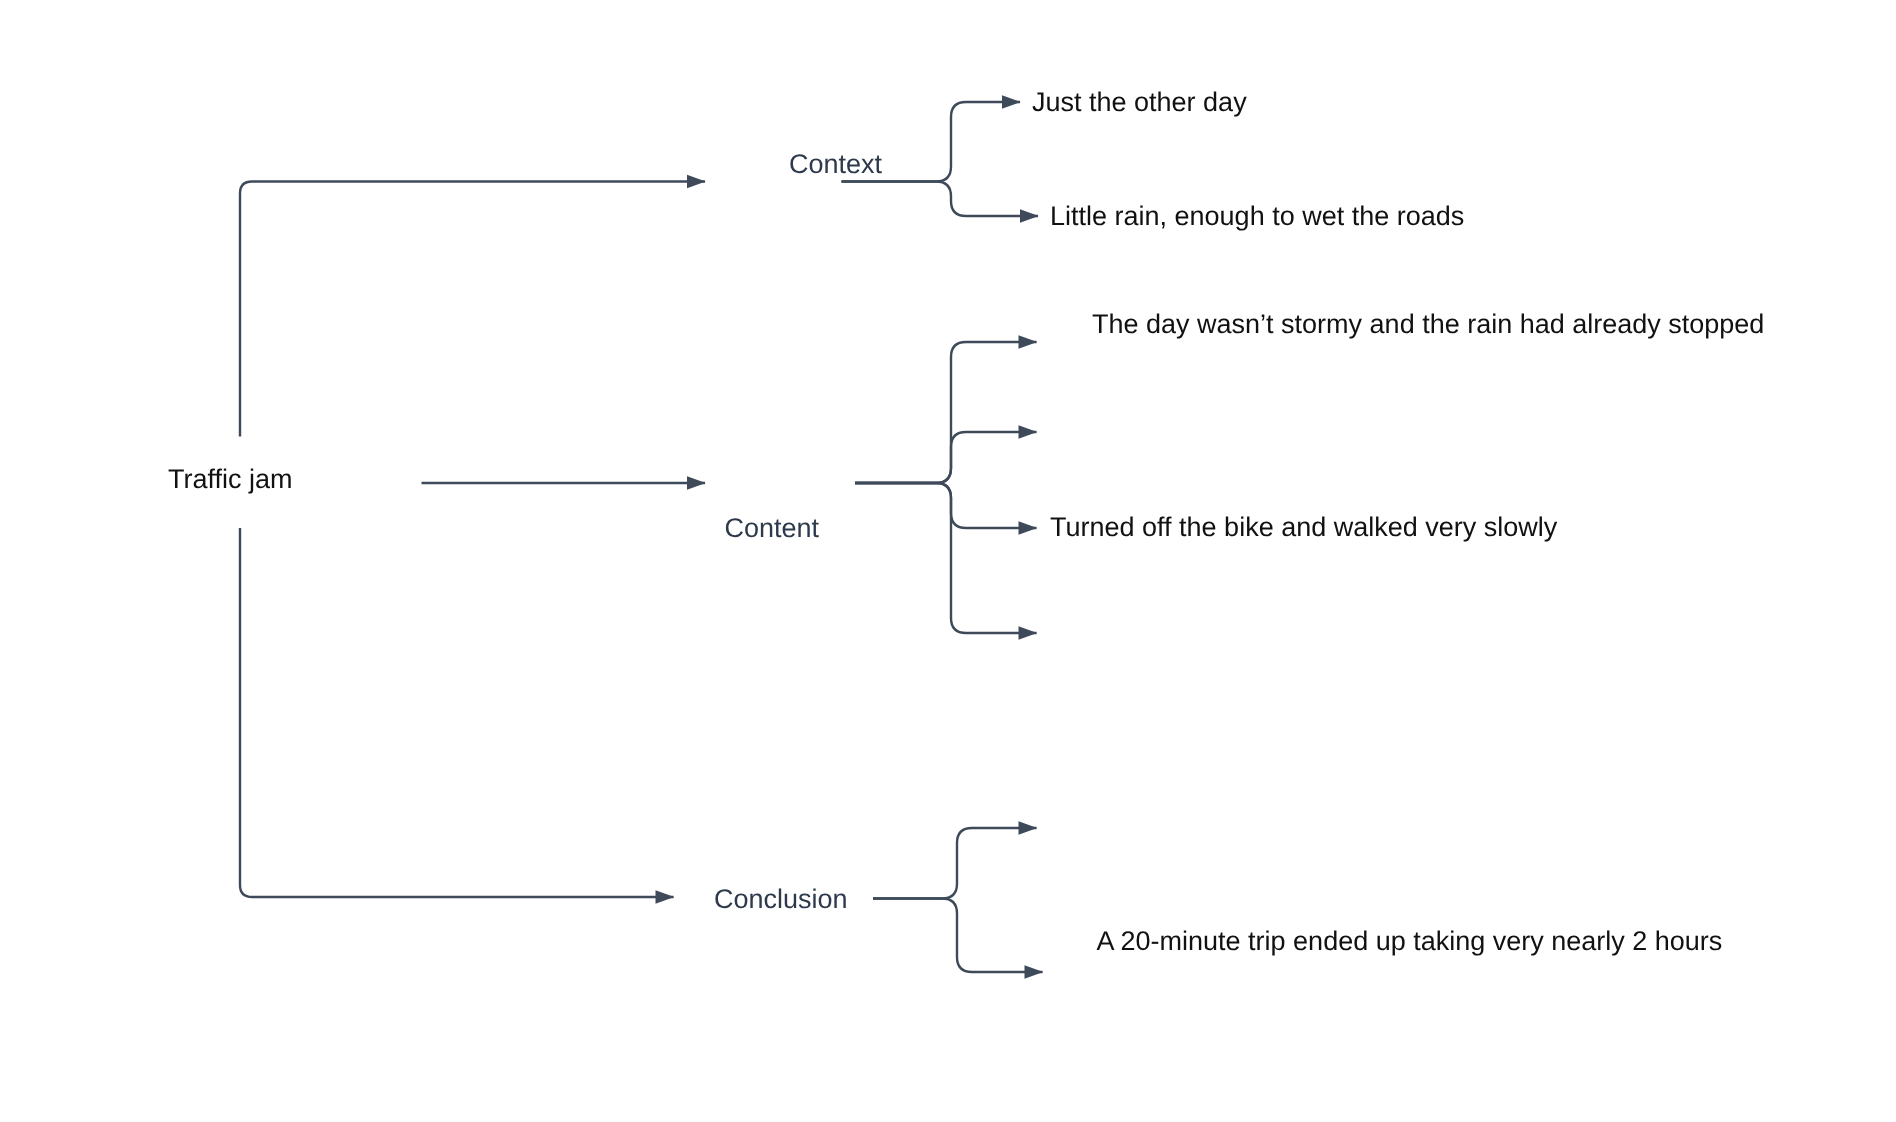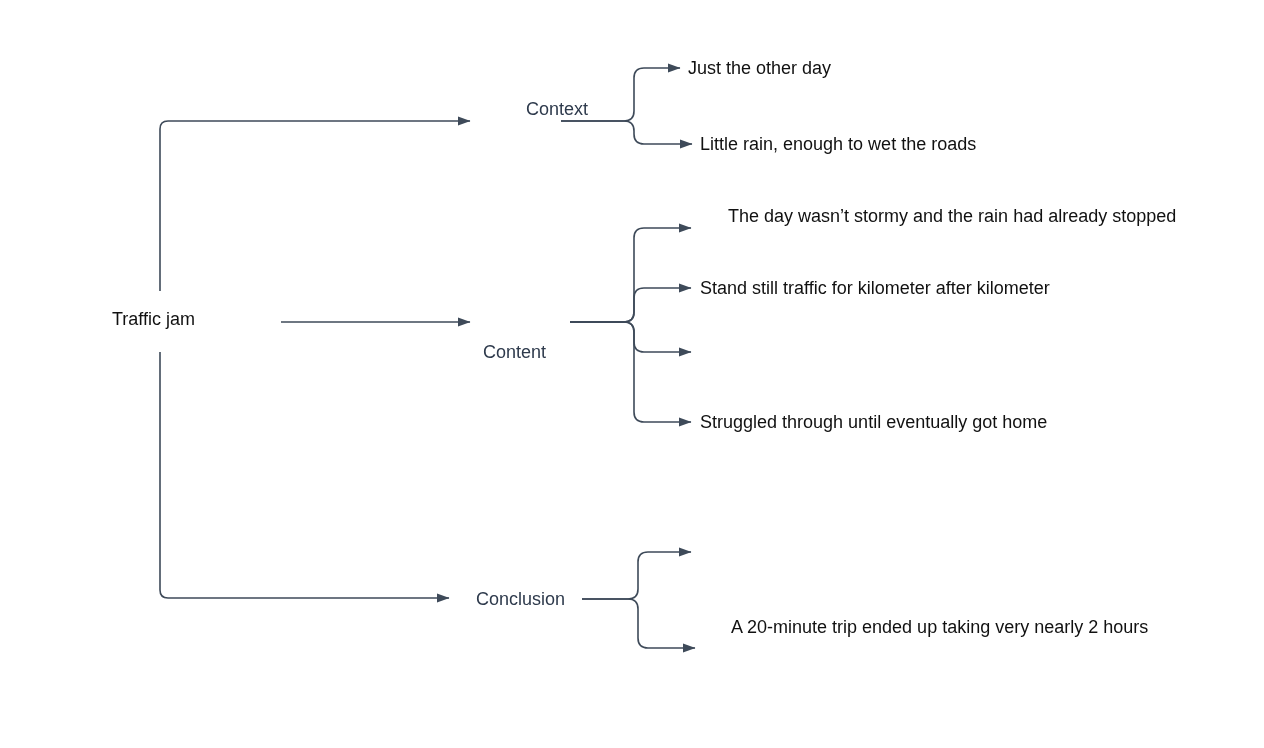--- a/index.html
+++ b/index.html
@@ -67,18 +67,17 @@
   <div class="node" style="left:112px; top:306px;">Traffic jam</div>
 
   <div class="node branch-label" style="left:483px; top:96px;margin-left:43px;">Context</div>
   <div class="node branch-label" style="left:483px; top:309px;margin-top:30px;">Content</div>
   <div class="node branch-label" style="left:476px; top:586px;">Conclusion</div>
 
   <div class="node" style="left:688px; top:55px;">Just the other day</div>
   <div class="node" style="left:700px; top:131px;">Little rain, enough to wet the roads</div>
 
   <div class="node wrap leaf-content-1" style="left:700px; top:204px;">The day wasn’t stormy and the rain had already stopped</div>
-  <div class="node" style="left:700px; top:275px;">Stand still traffic for kilometer after kilometer</div>
-  <div class="node" style="left:700px; top:409px;">Struggled through until eventually got home</div>
+  <div class="node" style="left:700px; top:338px;">Turned off the bike and walked very slowly</div>
 
   <div class="node wrap leaf-conclusion-2" style="left:703px; top:609px;">A 20-minute trip ended up taking very nearly 2 hours</div>
 
 </div>
 
 </body></html>

